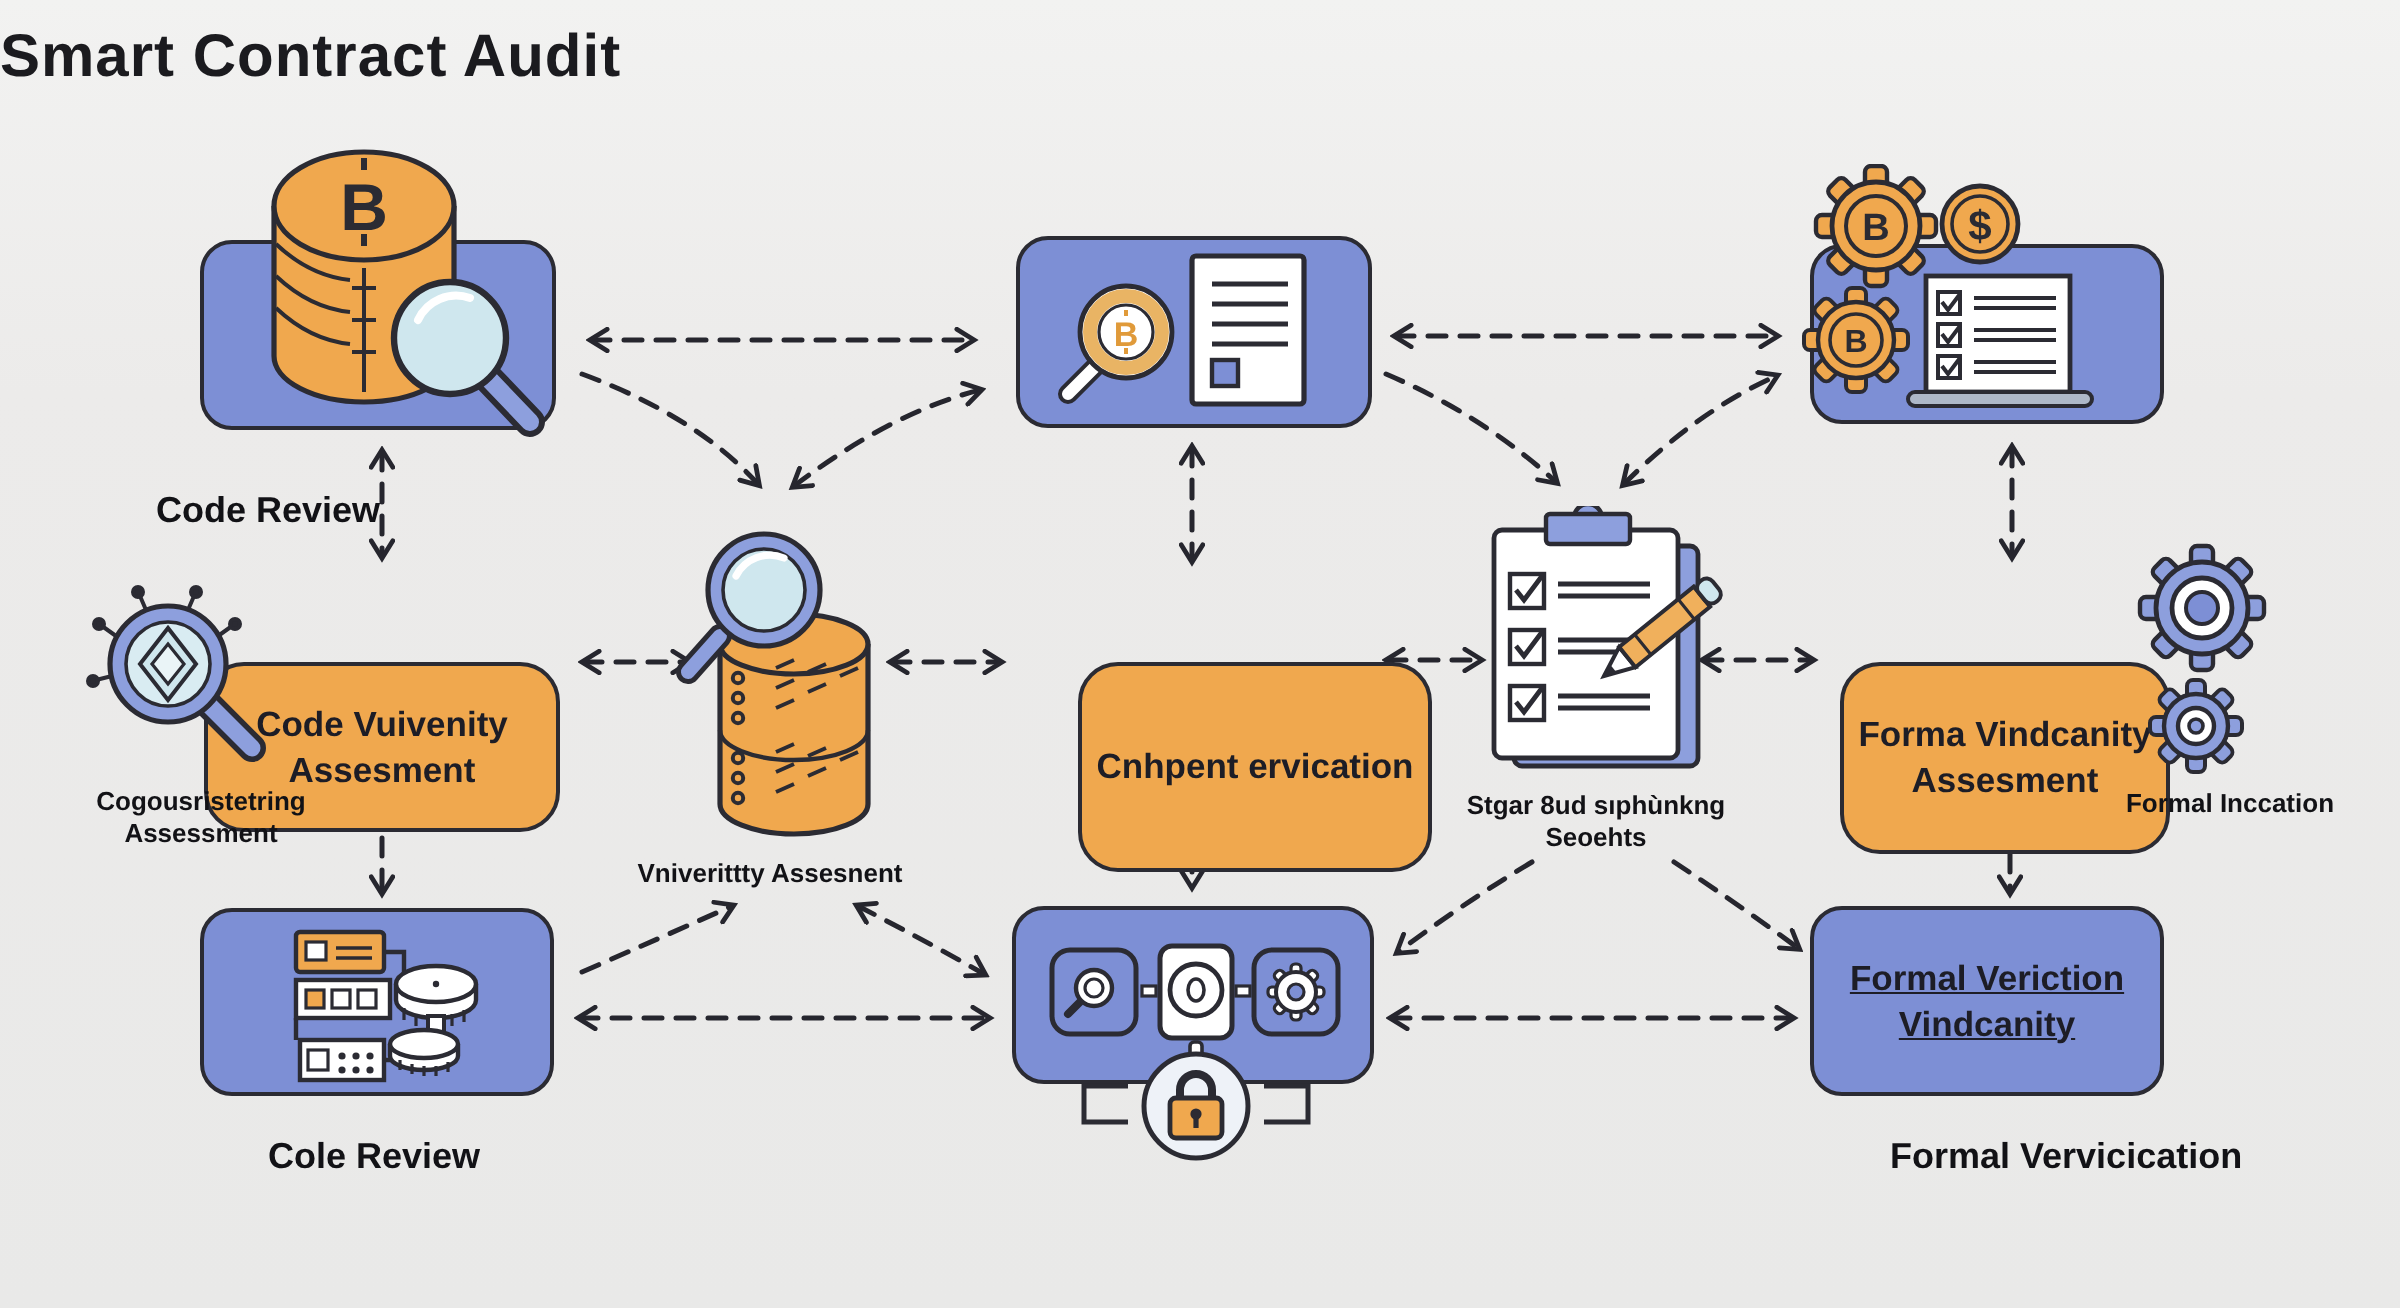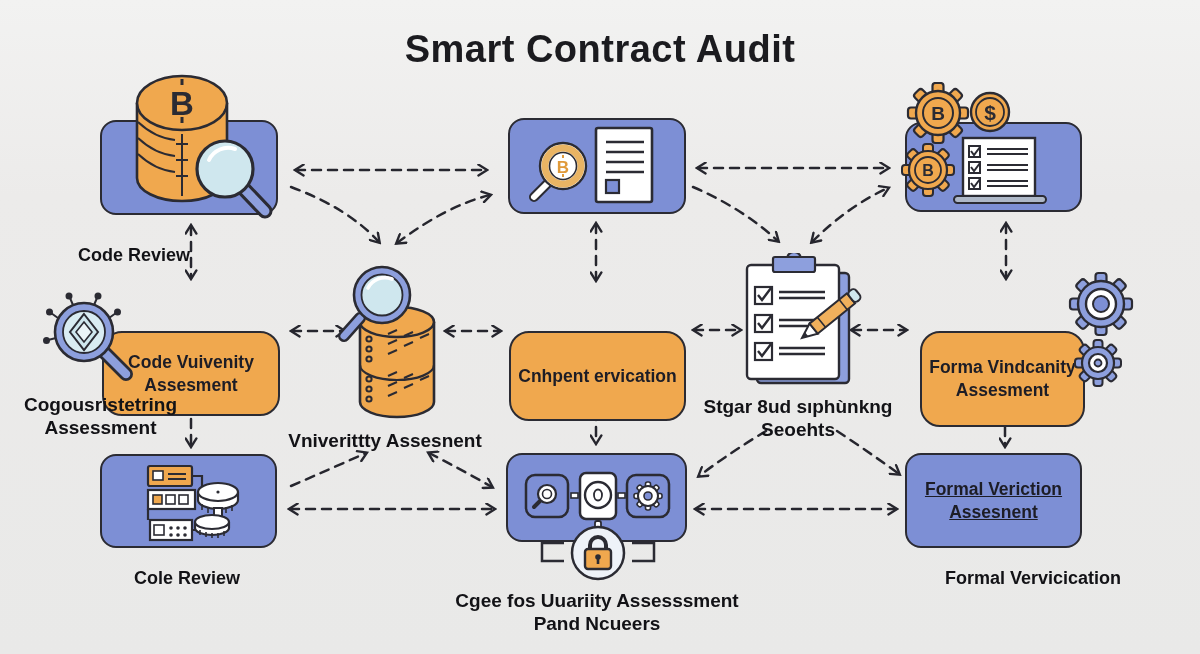--- a/index.html
+++ b/index.html
@@ -1,26 +1,26 @@
 <!DOCTYPE html>
 <html><head>
 <meta charset="utf-8">
 <style>
   html,body{margin:0;padding:0;}
   .stage{position:relative;width:1200px;height:654px;overflow:hidden;
          background:linear-gradient(180deg,#f2f2f1 0%,#ecebea 30%,#e9e9e8 100%);
          font-family:"Liberation Sans","DejaVu Sans",sans-serif;}
-  .title{position:absolute;left:0;right:0;top:12px;margin:16px;text-align:center;
-         font-size:38px;font-weight:700;color:#1b1b1f;letter-spacing:.5px;}
+  .title{position:absolute;left:0;right:0;top:12px;margin:0;
+         font-size:30px;font-weight:700;color:#1b1b1f;letter-spacing:.5px;}
   .node{position:absolute;border:2.6px solid #2b2b33;display:flex;flex-direction:column;
         align-items:center;justify-content:center;text-align:center;font-weight:700;
         color:#1d1d26;font-size:17.5px;line-height:1.3;box-sizing:border-box;}
   .blue{background:#7d8fd5;border-radius:16px;text-decoration:underline;}
   .orange{background:#f0a84e;border-radius:20px;margin-top:44px;}
-  .lbl{position:absolute;font-weight:700;color:#121216;font-size:19px;text-align:center;line-height:1.22;}
+  .lbl{position:absolute;font-weight:700;color:#121216;font-size:13px;text-align:center;line-height:1.22;}
   .lbl.big{font-size:18px;white-space:nowrap;margin-left:12px;}
   .icon{position:absolute;}
   .arrows{position:absolute;left:0;top:0;}
   .arrows path.d{stroke:#26262e;stroke-width:2.5;fill:none;stroke-dasharray:9 7;stroke-linecap:round;}
   svg text{font-family:"Liberation Sans","DejaVu Sans",sans-serif;}
 </style>
 </head>
 <body>
 
 <div class="stage">
@@ -58,50 +58,47 @@
   <h1 class="title">Smart Contract Audit</h1>
 
   <div class="node blue" style="left:100px;top:120px;width:178px;height:95px"></div>
   <div class="node blue" style="left:508px;top:118px;width:178px;height:96px"></div>
   <div class="node blue" style="left:905px;top:122px;width:177px;height:90px"></div>
 
   <div class="node orange" style="left:102px;top:287px;width:178px;height:85px">
     <span>Code Vuivenity</span>
     <span>Assesment</span>
   </div>
-  <div class="node orange" style="left:509px;top:287px;width:177px;height:90px">
+  <div class="node orange" style="left:539px;top:287px;width:177px;height:105px">
     <span>Cnhpent ervication</span>
   </div>
   <div class="node orange" style="left:920px;top:287px;width:165px;height:96px">
     <span>Forma Vindcanity</span>
     <span>Assesment</span>
   </div>
 
   <div class="node blue" style="left:100px;top:454px;width:177px;height:94px"></div>
   <div class="node blue" style="left:506px;top:453px;width:181px;height:89px"></div>
   <div class="node blue" style="left:905px;top:453px;width:177px;height:95px">
     <span>Formal Veriction</span>
-    <span>Assesnent</span>
+    <span>Vindcanity</span>
   </div>
 
   <div class="lbl big" style="left:66px;top:245px">Code Review</div>
   <div class="lbl" style="left:8px;top:393px;width:185px">
     <div>Cogousristetring</div>
     <div>Assessment</div>
   </div>
   <div class="lbl" style="left:285px;top:429px;width:200px;white-space:nowrap">Vniverittty Assesnent</div>
   <div class="lbl" style="left:688px;top:395px;width:220px">
     <div>Stgar 8ud sıphùnkng</div>
     <div>Seoehts</div>
   </div>
+  <div class="lbl" style="left:1030px;top:394px;width:170px;white-space:nowrap">Formal Inccation</div>
   <div class="lbl big" style="left:122px;top:568px">Cole Review</div>
-  <div class="lbl" style="left:437px;top:589px;width:320px">
-    <div>Cgee fos Uuariity Assesssment</div>
-    <div>Pand Ncueers</div>
-  </div>
   <div class="lbl big" style="left:933px;top:568px">Formal Vervicication</div>
 
   <svg class="icon" style="left:125px;top:70px" width="150" height="152" viewBox="0 0 150 152">
     <g stroke="#2b2b33" stroke-width="2.6">
       <path d="M12,33 V108 a45,23 0 0 0 90,0 V33" fill="#f0a84e"></path>
       <ellipse cx="57" cy="33" rx="45" ry="27" fill="#f0a84e"></ellipse>
     </g>
     <g stroke="#2b2b33" stroke-width="2" fill="none">
       <path d="M13,52 Q30,68 50,70"></path>
       <path d="M13,68 Q30,84 50,86"></path>

